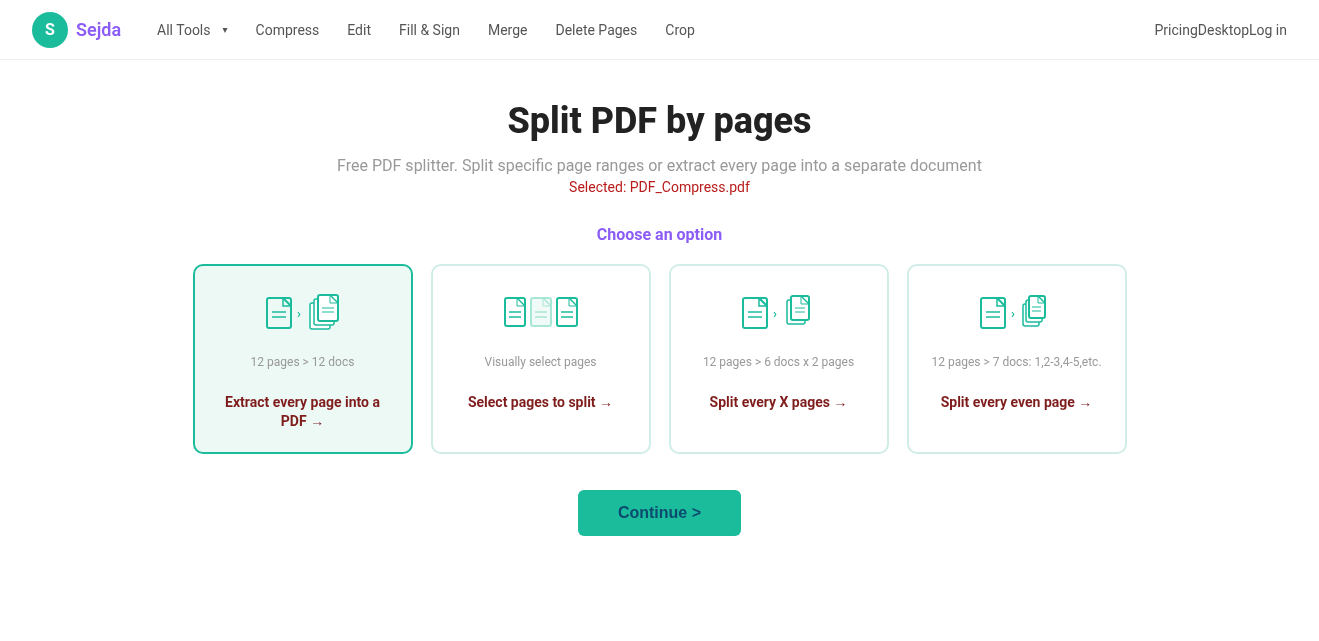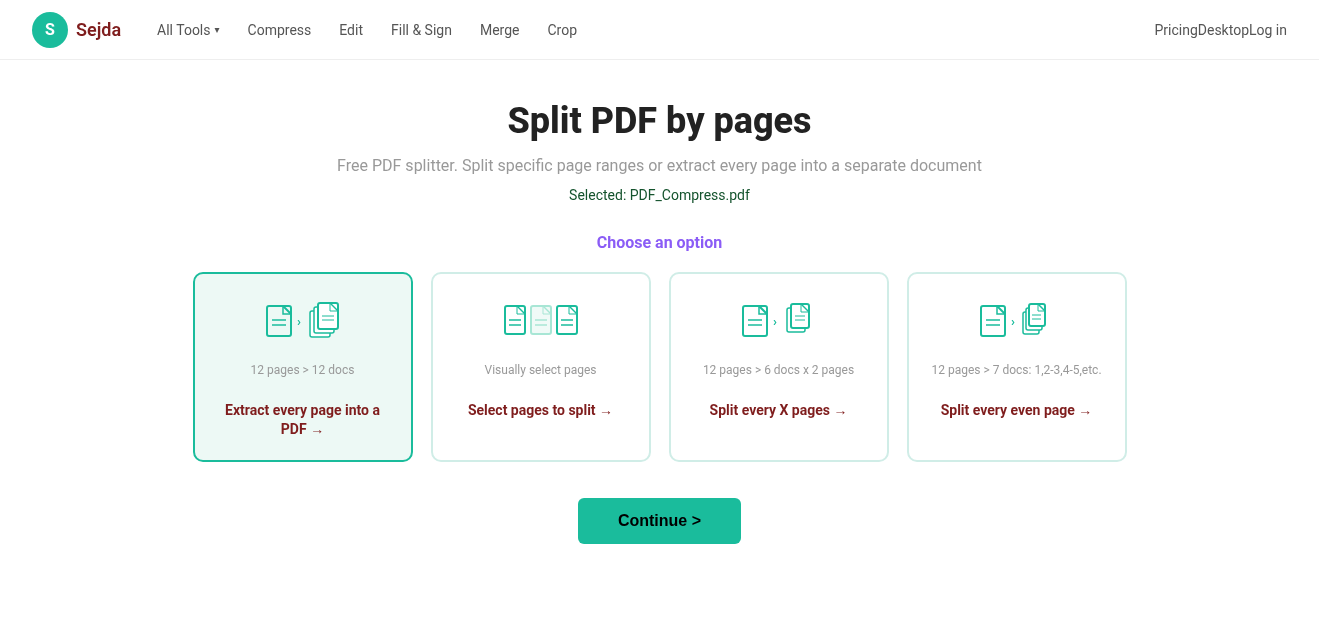--- a/index.html
+++ b/index.html
@@ -28,37 +28,37 @@
       display: flex;
       align-items: center;
       justify-content: center;
       color: #fff;
       font-weight: bold;
       font-size: 16px;
     }
     .logo-text {
       font-size: 18px;
       font-weight: 600;
-      color: #7f1d1d;
+      color: #8b5cf6;
     }
     .nav-main {
       display: flex;
       align-items: center;
       gap: 4px;
       flex: 1;
     }
     .nav-item {
       padding: 8px 12px;
       font-size: 14px;
       color: #555;
       cursor: pointer;
       border-radius: 4px;
       display: flex;
       align-items: center;
-      gap: 4px;
+      gap: 12px;
       white-space: nowrap;
     }
     .nav-item .chevron { font-size: 10px; }
     .nav-right {
       display: flex;
       align-items: center;
       gap: 0;
     }
     .nav-right-item {
       font-size: 14px;
@@ -76,26 +76,26 @@
     .page-title {
       font-size: 36px;
       font-weight: 800;
       color: #222;
       margin-bottom: 14px;
       text-align: center;
     }
     .page-subtitle {
       font-size: 16px;
       color: #999;
-      margin-bottom: 12px;
+      margin-bottom: 4px;
       text-align: center;
     }
     .selected-file {
       font-size: 14px;
-      color: #14532d;
+      color: #b91c1c;
       margin-bottom: 30px;
     }
     .choose-option-label {
       font-size: 16px;
       font-weight: 700;
       color: #8b5cf6;
       margin-bottom: 20px;
     }
 
     
@@ -140,21 +140,21 @@
       font-size: 14px;
       font-weight: 700;
       color: #7f1d1d;
       text-align: center;
       line-height: 1.4;
     }
 
     
     .continue-btn {
       background: #1abc9c;
-      color: #000000;
+      color: #0c4a6e;
       border: none;
       border-radius: 6px;
       padding: 14px 40px;
       font-size: 16px;
       font-weight: 600;
       cursor: pointer;
       display: flex;
       align-items: center;
       gap: 8px;
     }
@@ -178,20 +178,23 @@
       <span>Compress</span>
     </div>
     <div class="nav-item">
       <span>Edit</span>
     </div>
     <div class="nav-item">
       <span>Fill &amp; Sign</span>
     </div>
     <div class="nav-item">
       <span>Merge</span>
+    </div>
+    <div class="nav-item">
+      <span>Delete Pages</span>
     </div>
     <div class="nav-item">
       <span>Crop</span>
     </div>
   </nav>
   <div class="nav-right">
     <div class="nav-right-item">
       <span>Pricing</span>
     </div>
     <div class="nav-right-item">

